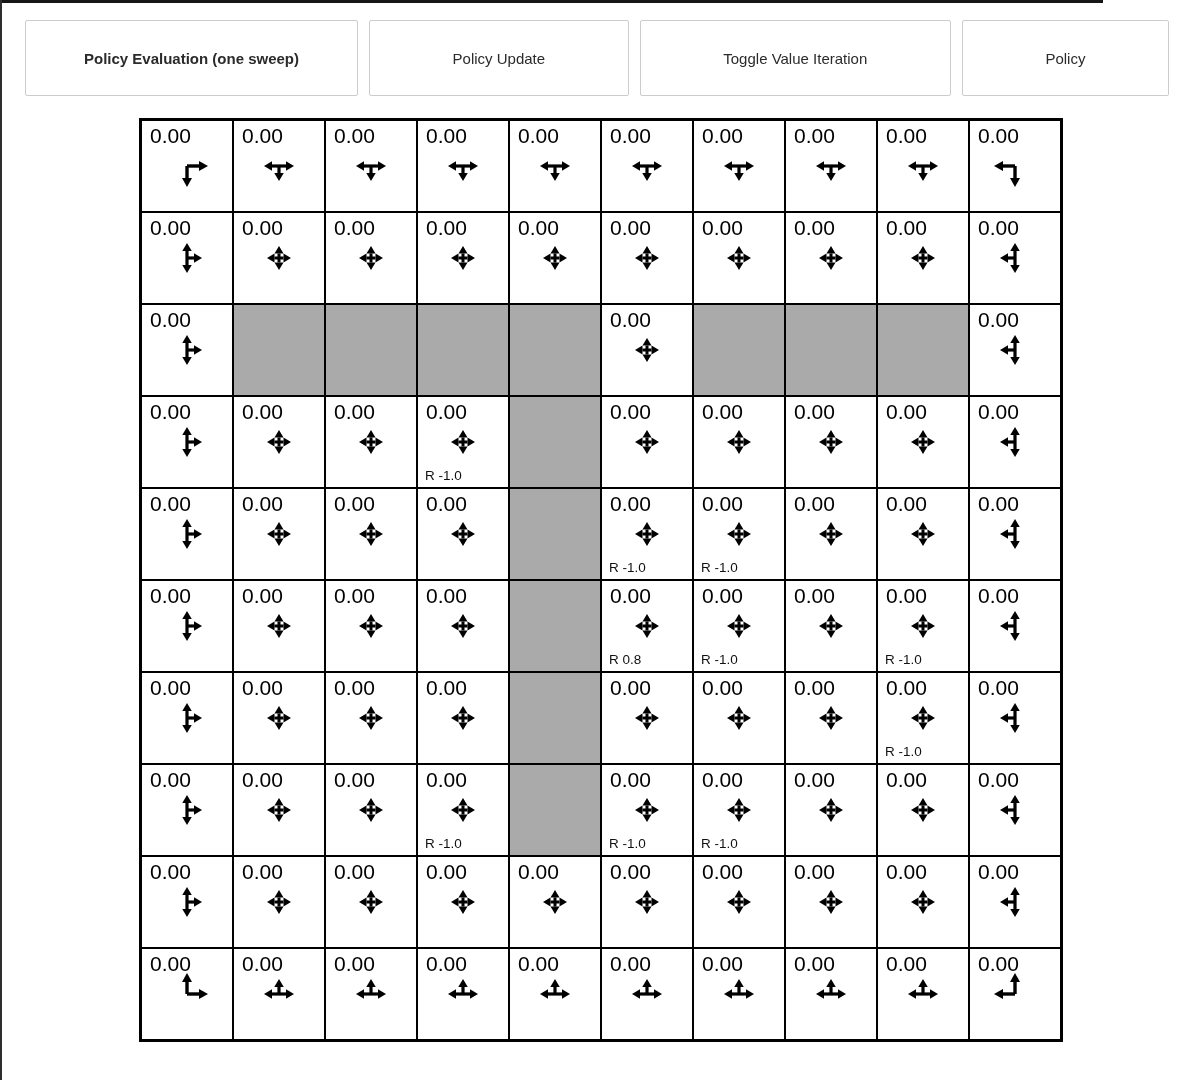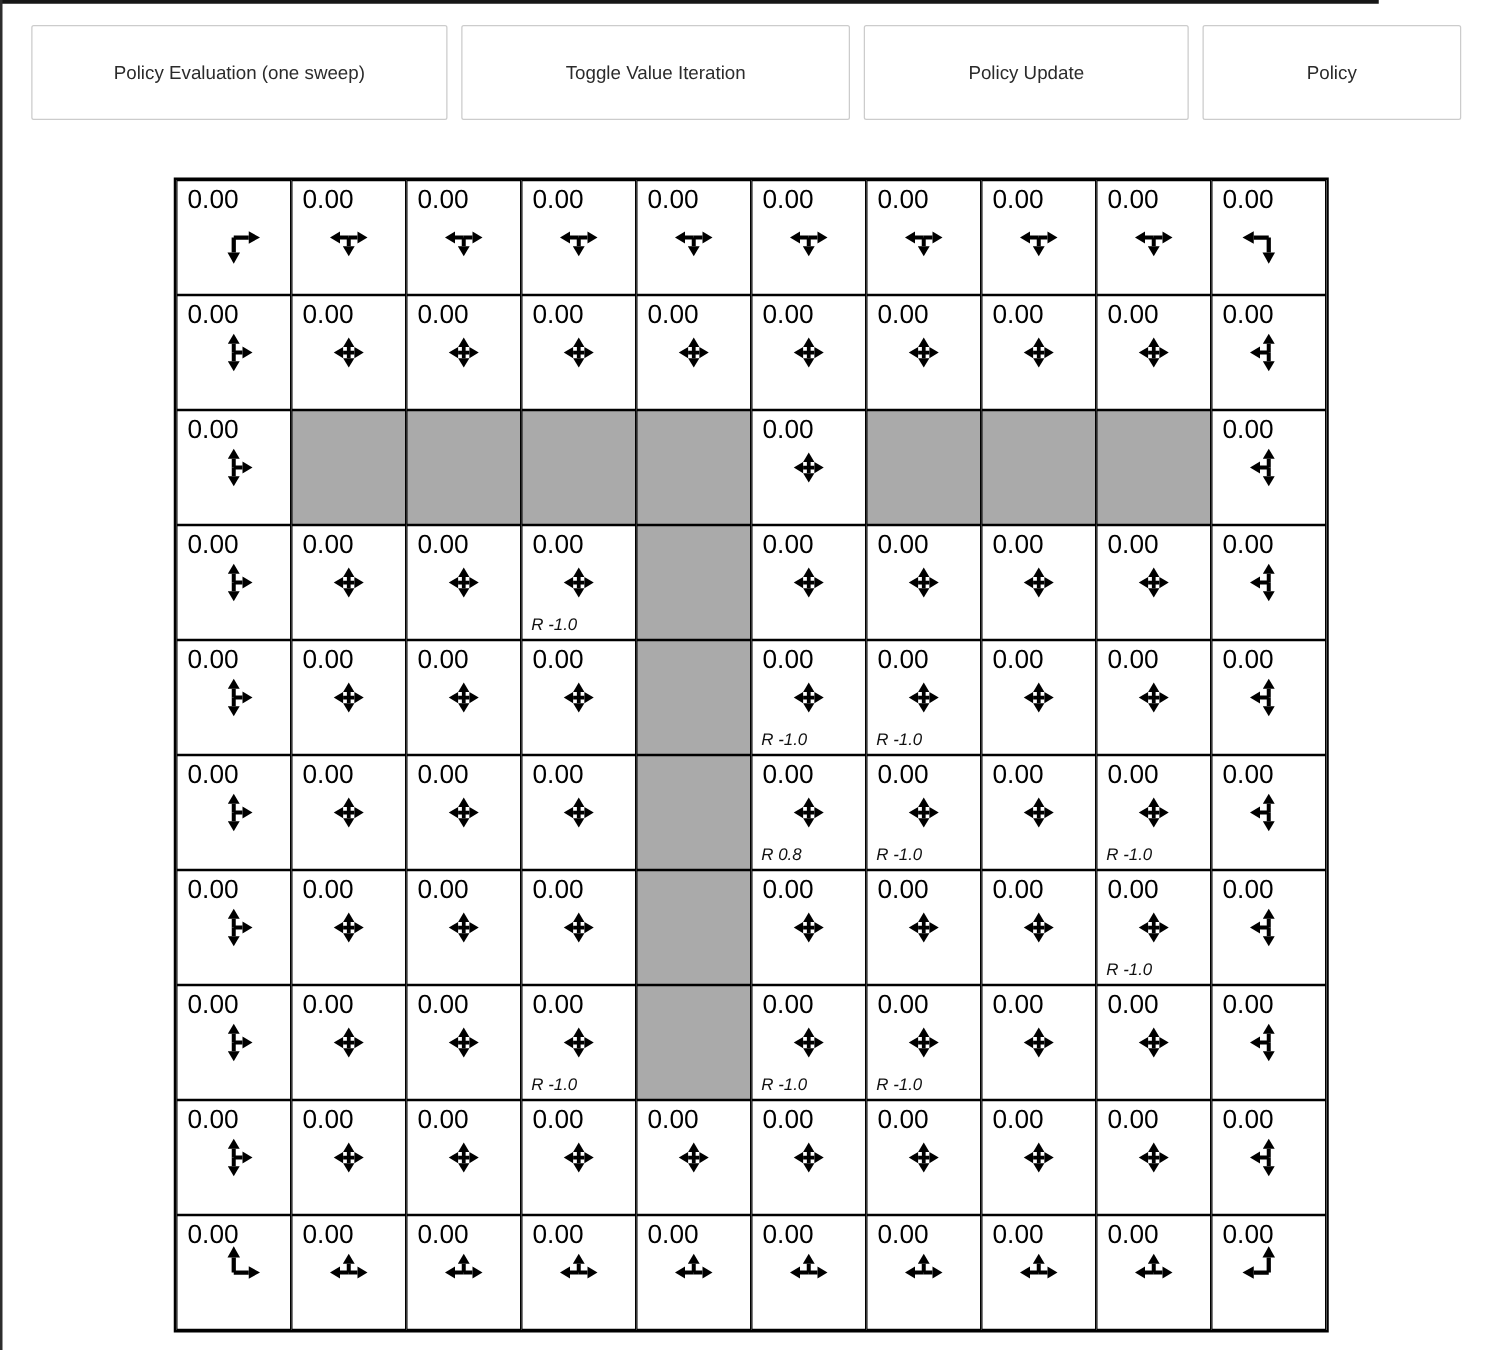--- a/index.html
+++ b/index.html
@@ -8,54 +8,54 @@
     font-family:"Liberation Sans","DejaVu Sans",sans-serif;
   }
   .top-line{position:absolute;top:0;left:0;width:1103px;height:3px;background:#161616;}
   .left-line{position:absolute;top:0;left:0;width:2px;height:1080px;background:#2e2e2e;}
   .toolbar{display:flex;gap:11px;padding:20px 33px 0 25px;}
   .btn{
     height:76px;background:#fff;border:1px solid #cccccc;border-radius:2px;
     font-size:15px;color:#2b2b2b;flex:1 1 auto;cursor:pointer;
     font-family:"Liberation Sans","DejaVu Sans",sans-serif;text-align:center;
   }
-  .btn-wide{flex:0 0 333px;}
+  .btn-wide{flex:0 0 333px;font-weight:bold;}
   .grid{
-    width:920px;margin:46px auto 0;border:2px solid #000;
+    width:920px;margin:22px auto 0;border:2px solid #000;
     display:flex;flex-direction:column;background:#fff;
   }
   .grid-row{display:flex;height:92px;}
   .cell{
     position:relative;width:92px;height:92px;box-sizing:border-box;
     border:1.5px solid #000;background:#fff;flex:0 0 92px;
   }
   .cell.wall{background:#aaaaaa;}
   .value{
     position:absolute;top:2px;left:8px;font-size:21px;color:#000;line-height:1.2;
     white-space:nowrap;
   }
   .reward{
-    position:absolute;bottom:4px;left:7px;font-size:13.5px;color:#111;white-space:nowrap;font-style:italic;
+    position:absolute;bottom:4px;left:7px;font-size:13.5px;color:#111;white-space:nowrap;
   }
   .arrows{
     position:absolute;left:50%;top:50%;transform:translate(-50%,-50%);
     width:56px;height:56px;pointer-events:none;
   }
 </style>
 </head>
 <body>
 
 <div class="frame">
   <div class="top-line"></div>
   <div class="left-line"></div>
 
   <div class="toolbar">
     <button class="btn btn-wide">Policy Evaluation (one sweep)</button>
+    <button class="btn">Policy Update</button>
     <button class="btn">Toggle Value Iteration</button>
-    <button class="btn">Policy Update</button>
     <button class="btn">Policy</button>
   </div>
 
   <div class="grid" id="grid">
       <div class="grid-row">
         <div class="cell">
           <span class="value">0.00</span>
           <svg viewBox="0 0 56 56" class="arrows">
             <line x1="28" y1="28" x2="40" y2="28" stroke="#000000" stroke-width="3.4"></line>
             <polygon points="49,28 40,33 40,23" fill="#000000"></polygon>

